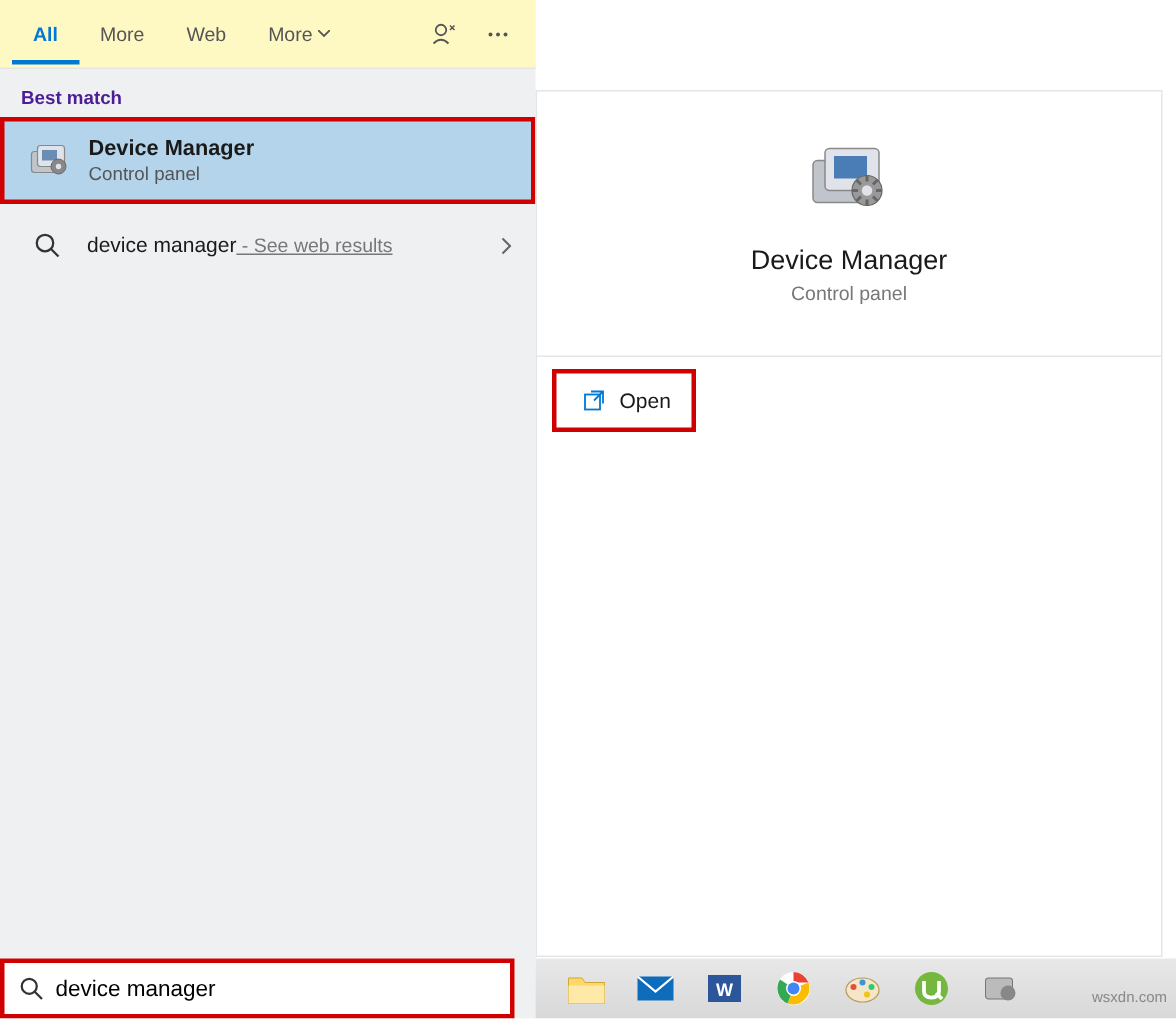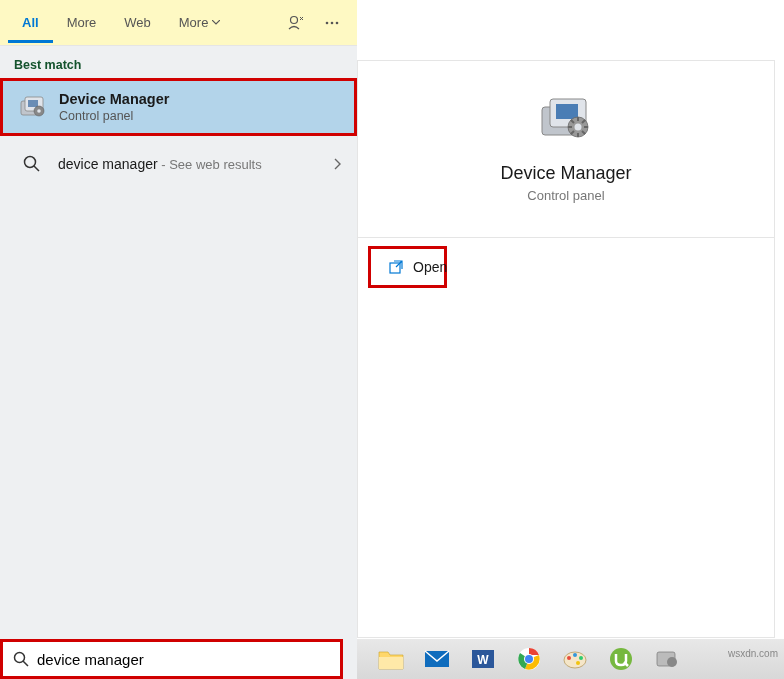--- a/index.html
+++ b/index.html
@@ -7,52 +7,52 @@
     
     .search-panel { position: absolute; top: 0; left: 0; width: 357px; height: 679px; background: #eef0f2; }
     
     .tabs { display: flex; align-items: center; height: 46px; padding: 0 8px; background: #fef9c3; border-bottom: 1px solid #e5e5e5; }
     .tab { padding: 12px 14px 10px; font-size: 13px; color: #555; cursor: pointer; border-bottom: 3px solid transparent; }
     .tab.active { color: #0078d4; font-weight: 600; border-bottom-color: #0078d4; }
     .tab-more { display: flex; align-items: center; gap: 4px; }
     .tab-spacer { flex: 1; }
     .tab-icon-right { padding: 8px 10px; color: #555; cursor: pointer; font-size: 16px; }
     
-    .section-header { padding: 12px 14px 6px; font-size: 12.5px; font-weight: 600; color: #14532d; border-radius: 13px; }
+    .section-header { padding: 12px 14px 6px; font-size: 12.5px; font-weight: 600; color: #4c1d95; border-radius: 13px; }
     
     .result-item { display: flex; align-items: center; padding: 10px 14px; cursor: pointer; position: relative; }
     .result-item.selected { background: #b3d4ea; border: 3px solid #d00000; margin: 0; }
     .result-icon { width: 32px; height: 32px; margin-right: 10px; display: flex; align-items: center; justify-content: center; }
     .result-text { flex: 1; }
     .result-title { font-size: 14.5px; font-weight: 600; color: #1a1a1a; }
     .result-subtitle { font-size: 12.5px; color: #555; margin-top: 2px; }
     .result-arrow { color: #666; font-size: 14px; }
     
     .web-result { display: flex; align-items: center; padding: 12px 16px; cursor: pointer; }
     .web-result .result-title { font-weight: 400; font-size: 14px; }
-    .web-hint { font-size: 13px; color: #777; }
+    .web-hint { font-size: 13px; color: #777; text-decoration: underline; }
     
     .detail-panel { position: absolute; top: 60px; left: 357px; width: 418px; height: 578px; background: #fff; border: 1px solid #e5e5e5; }
     .detail-top { text-align: center; padding: 28px 0 20px; }
     .detail-icon { width: 60px; height: 60px; margin: 0 auto 14px; display: flex; align-items: center; justify-content: center; }
     .detail-title { font-size: 18px; color: #1a1a1a; margin-bottom: 4px; }
     .detail-subtitle { font-size: 13px; color: #777; }
     .detail-divider { border-top: 1px solid #e5e5e5; margin: 14px 0 0; }
     
-    .action-row { display: flex; align-items: center; padding: 10px 18px; cursor: pointer; margin: 8px 10px; border: 3px solid #d00000; width: 79px; }
+    .action-row { display: flex; align-items: center; padding: 10px 18px; cursor: pointer; margin: 8px 10px; border: 3px solid #d00000; width: 96px; }
     .action-icon { color: #0078d4; margin-right: 10px; font-size: 14px; }
     .action-label { font-size: 14px; color: #1a1a1a; }
     
     .search-bar { position: absolute; left: 0; bottom: 0; width: 343px; height: 40px; border: 3px solid #d00000; background: #fff; display: flex; align-items: center; padding: 0 10px; }
     .search-bar input { border: none; outline: none; font-size: 15px; flex: 1; margin-left: 8px; background: transparent; }
     
     .taskbar { position: absolute; left: 357px; bottom: 0; width: 427px; height: 40px; background: linear-gradient(#e8e8e8, #d8d8d8); display: flex; align-items: center; padding: 0 20px; gap: 18px; }
     .taskbar-icon { width: 28px; height: 28px; display: flex; align-items: center; justify-content: center; cursor: pointer; }
     
-    .watermark { position: absolute; right: 6px; bottom: 20px; font-size: 10px; color: #888; }
+    .watermark { position: absolute; right: 6px; bottom: 8px; font-size: 10px; color: #888; }
     
     svg { display: block; }
   </style>
 </head>
 <body>
 
 <div class="search-panel">
 
   <div class="tabs">
     <div class="tab active">All</div>

